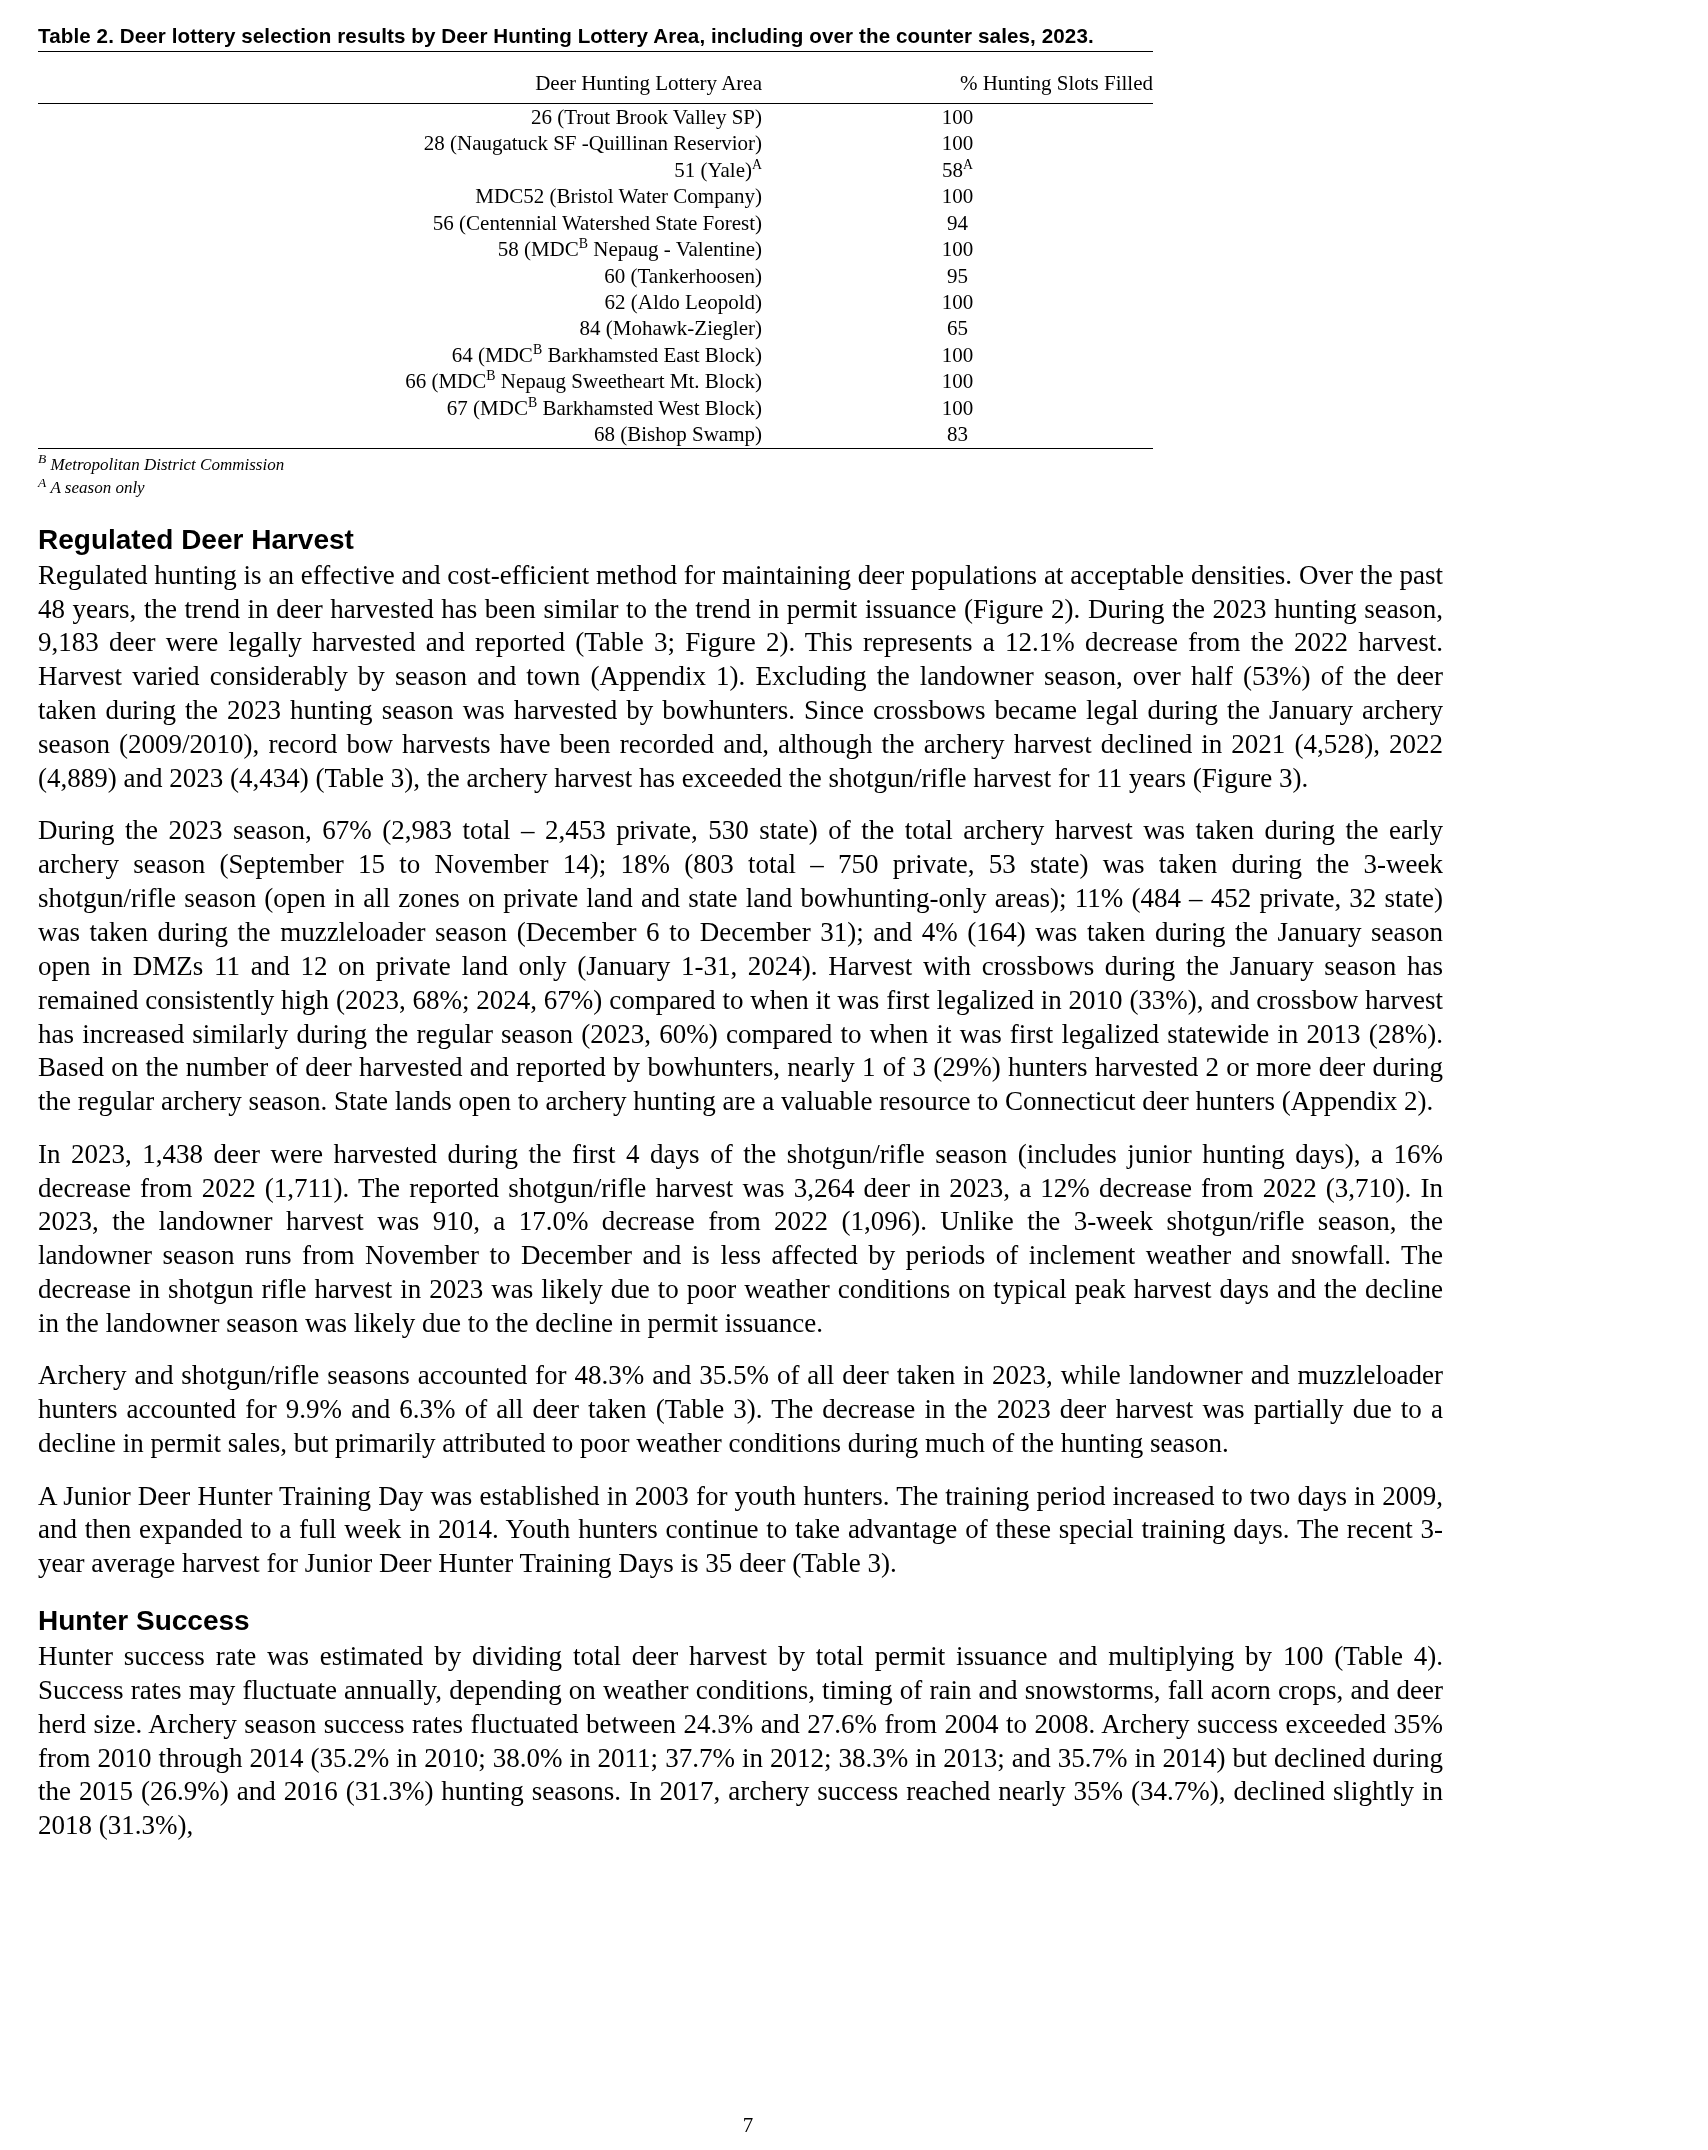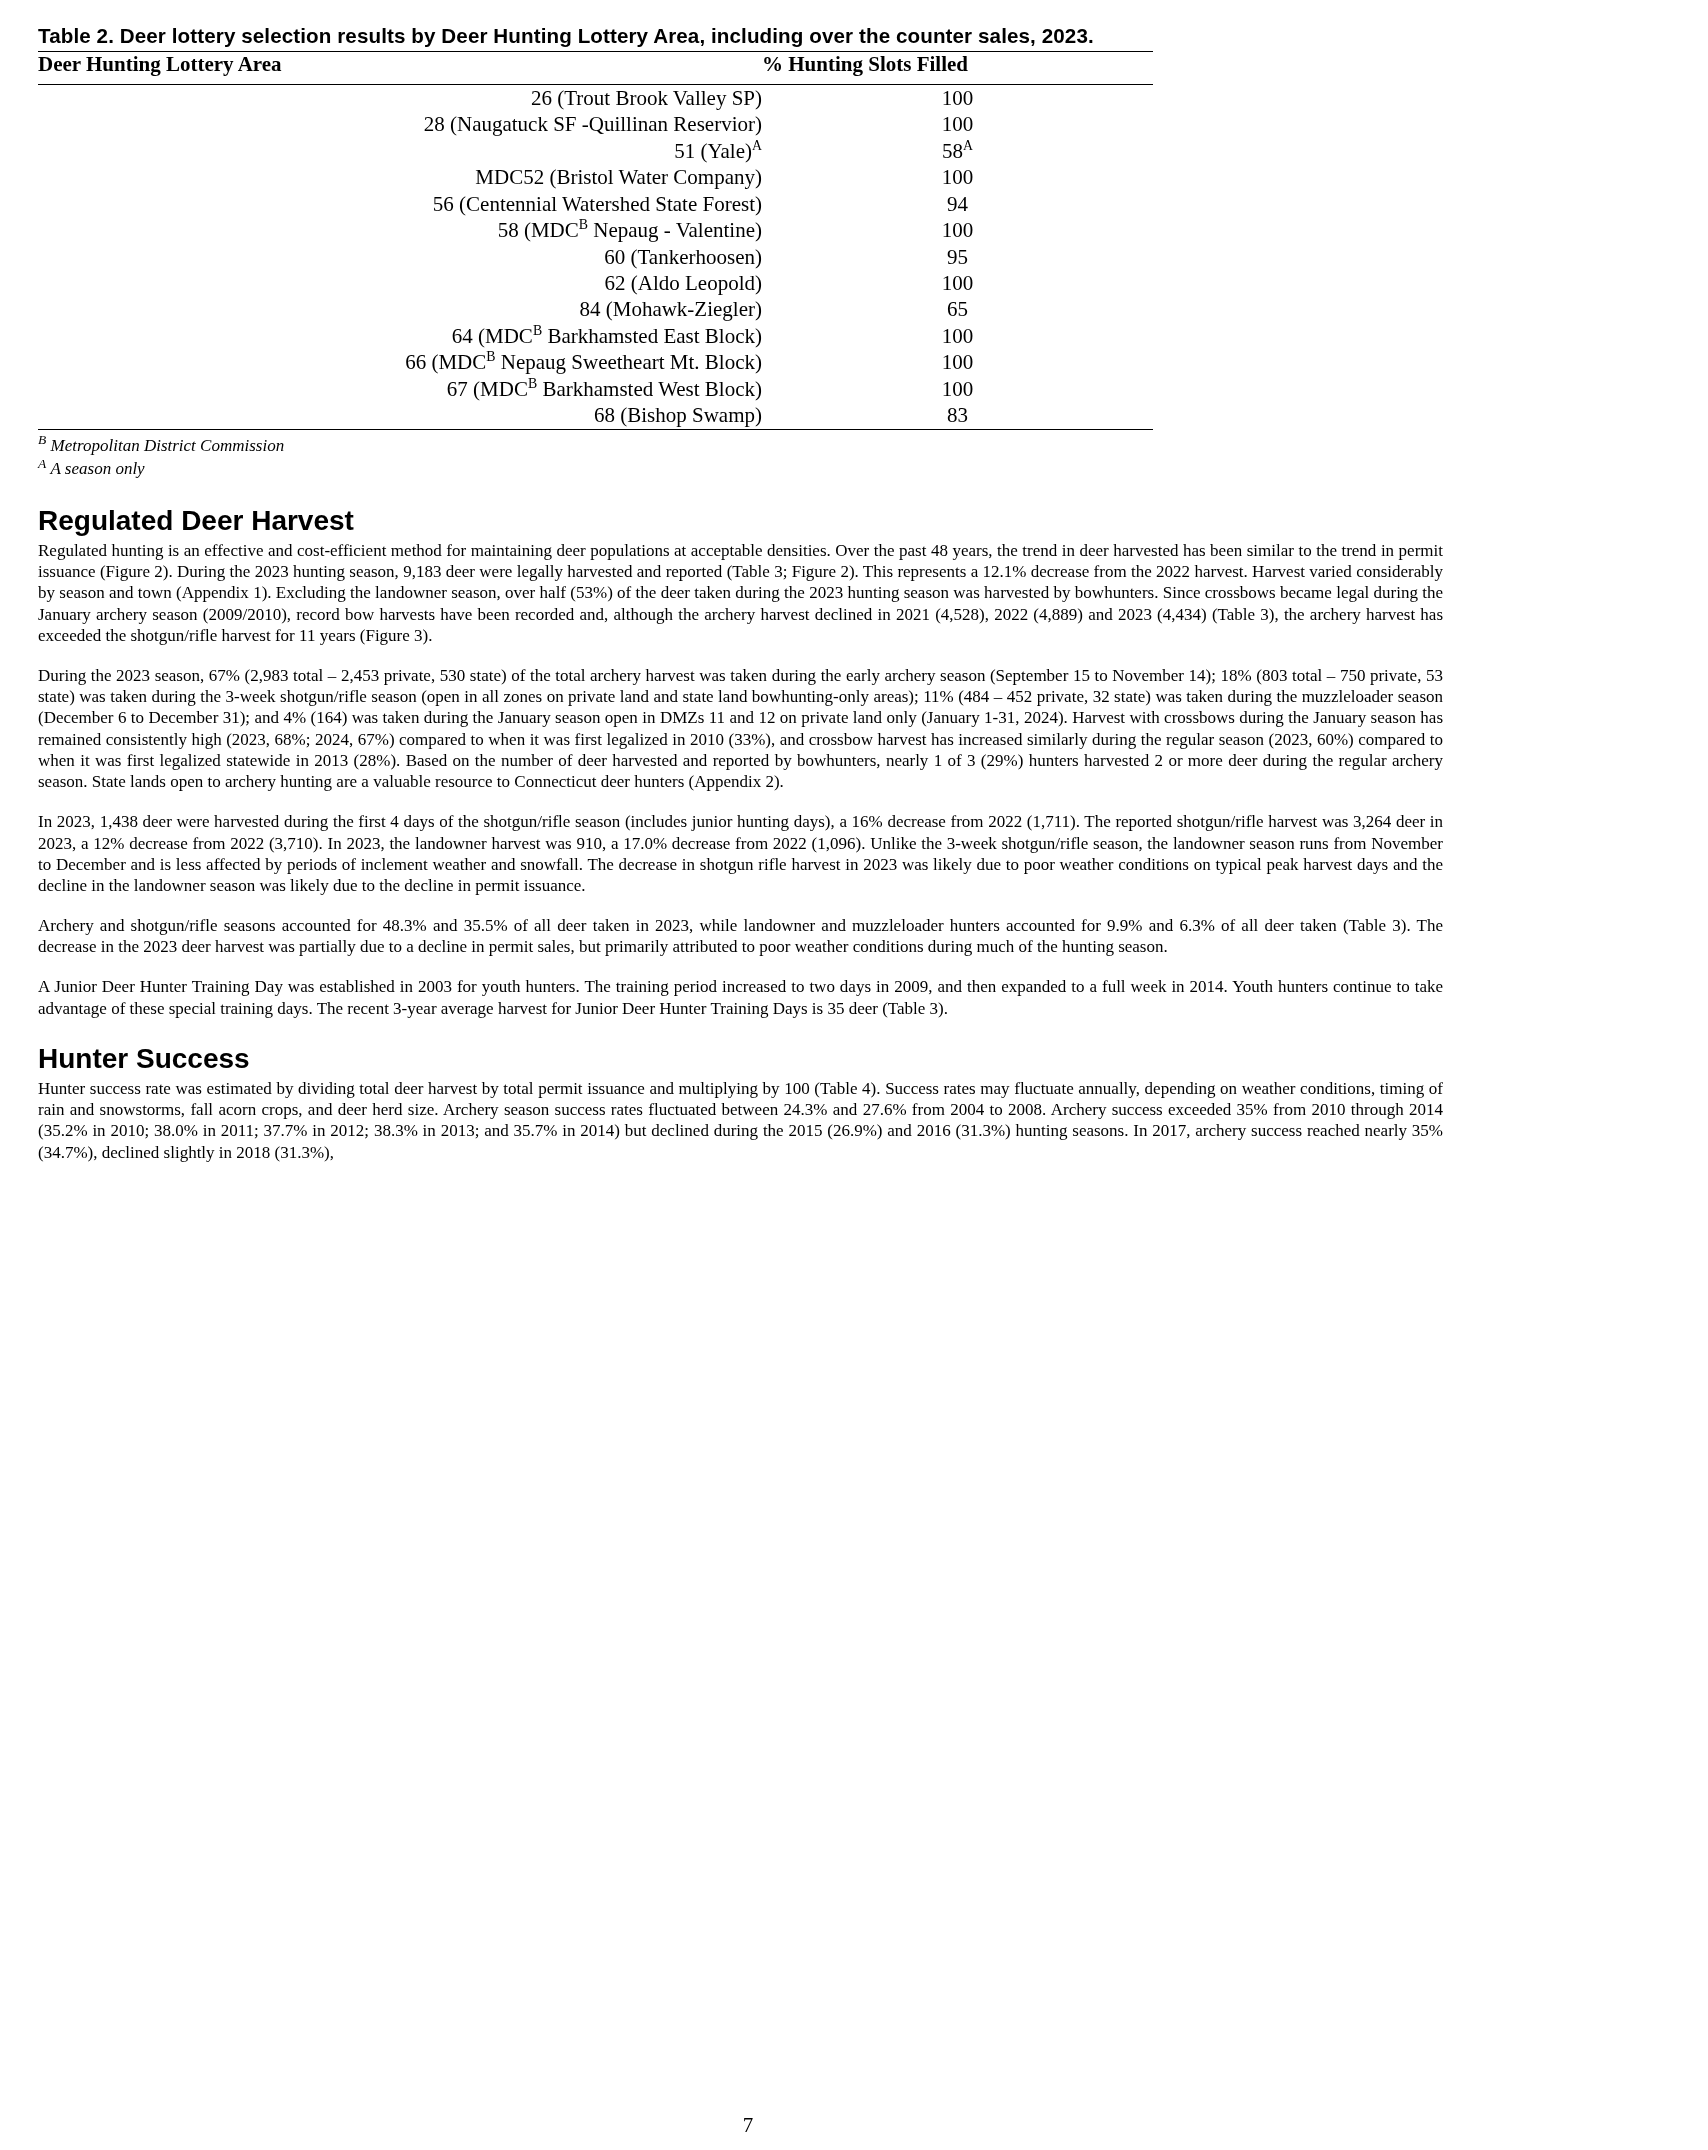--- a/index.html
+++ b/index.html
@@ -38,24 +38,24 @@
   table.lottery {
     border-collapse: collapse;
     width: 1115px;
     font-size: 21px;
   }
   table.lottery th,
   table.lottery td {
     padding: 0;
   }
   table.lottery thead th {
-    font-weight: bold;
+    font-weight: normal;
     font-size: 21px;
-    text-align: left;
-    padding: 0 0 7px 0;
+    text-align: right;
+    padding: 19px 0 7px 0;
   }
 
   tr.hdr-row th { border-top: 1.8px solid #000; border-bottom: 1.8px solid #000; }
   tr.last-row td { border-bottom: 1.8px solid #000; }
 
   td.area {
     text-align: right;
     padding: 2.1px 0 2.1px 0;
     width: 724px;
     line-height: 1.26;
@@ -84,21 +84,21 @@
   }
 
   
   h2.section {
     font-family: "Liberation Sans", sans-serif;
     font-weight: bold;
     font-size: 28px;
     margin: 24px 0 2.8px 0;
   }
   p.body {
-    font-size: 17px;
+    font-size: 27px;
     line-height: 1.255;
     text-align: justify;
     margin: 0 0 18.5px 0;
     hyphens: none;
   }
   p.last { margin-bottom: 0; font-family: Liberation Serif, serif; }
 
   .page-number {
     position: absolute;
     bottom: 12.8px;

